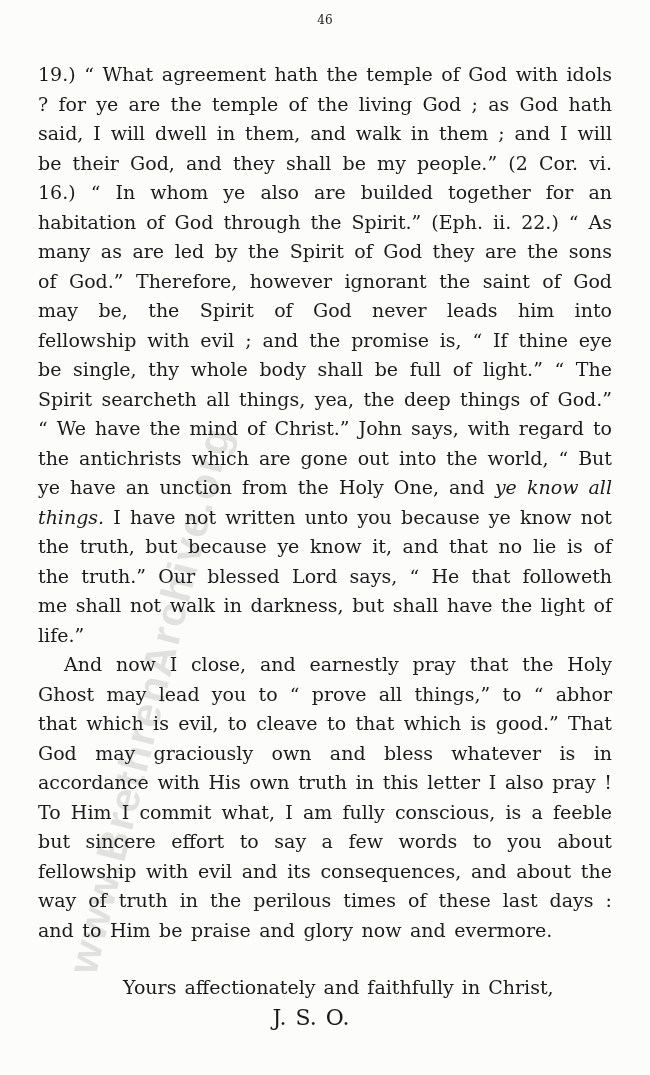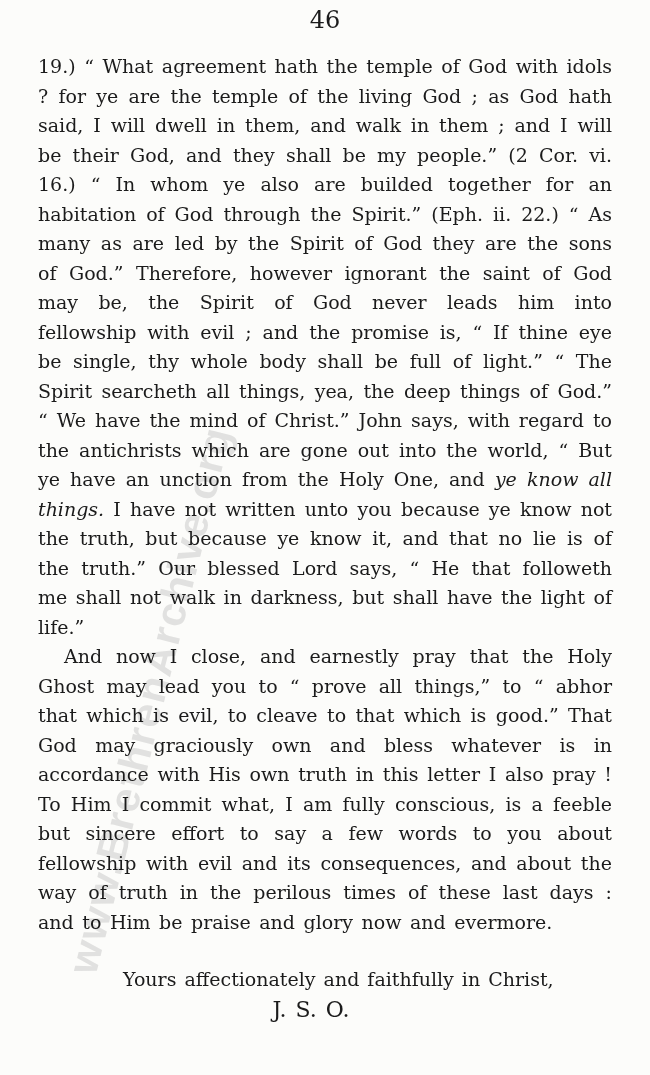--- a/index.html
+++ b/index.html
@@ -16,23 +16,23 @@
     overflow: hidden;
   }
   .page {
     position: absolute;
     inset: 0;
     box-sizing: border-box;
     padding: 8px 38px 0 38px;
   }
   .page-number {
     text-align: center;
-    font-size: 24px;
+    font-size: 12px;
     line-height: 24px;
-    margin-bottom: 20px;
+    margin-bottom: 28px;
   }
   .body-text p {
     margin: 0;
     font-size: 19px;
     line-height: 29.5px;
     text-align: justify;
     word-spacing: 2.5px;
   }
   .body-text p.indent {
     text-indent: 26px;

